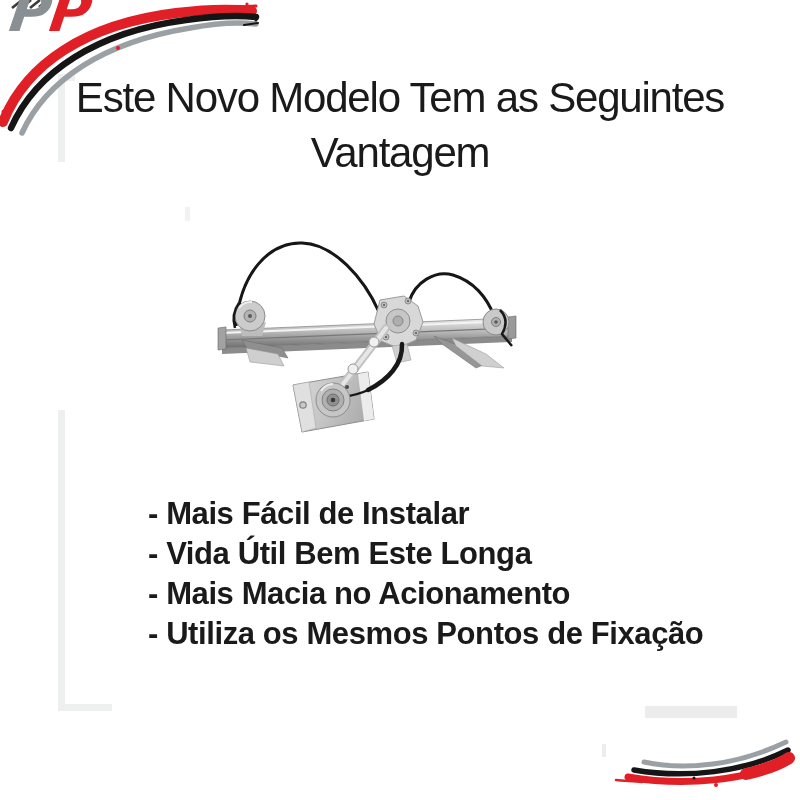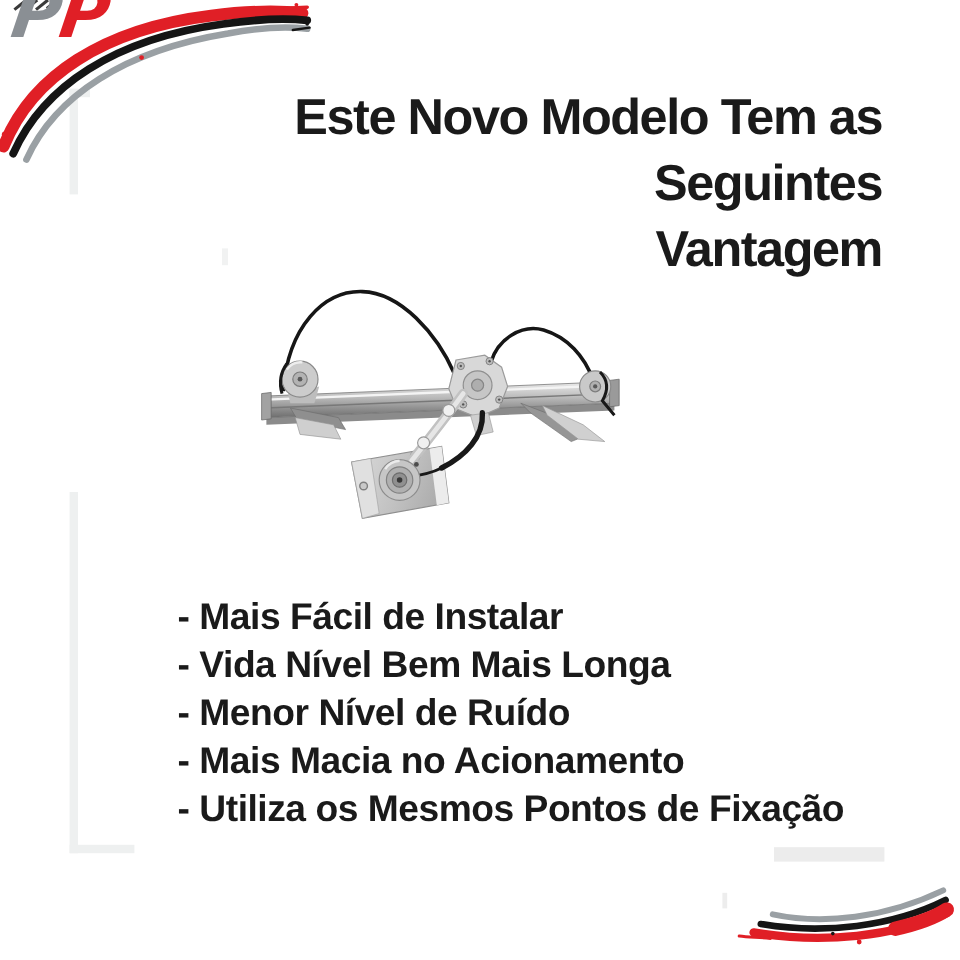--- a/index.html
+++ b/index.html
@@ -2,21 +2,21 @@
 <html><head>
 <meta charset="utf-8">
 <style>
   html,body{margin:0;padding:0;background:#fff;}
   .canvas{
     position:relative;width:800px;height:800px;background:#ffffff;
     overflow:hidden;font-family:"Liberation Sans",sans-serif;color:#161616;
   }
   .heading{
     position:absolute;left:65px;top:70px;width:670px;
-    text-align:right;font-weight:bold;font-size:42px;line-height:55px;
+    text-align:center;font-weight:normal;font-size:42px;line-height:55px;
     letter-spacing:-1.2px;color:#1a1a1a;z-index:3;
   }
   .bullets{
     position:absolute;left:148px;top:494px;z-index:2;
     font-weight:bold;font-size:31px;line-height:40px;
     letter-spacing:-0.4px;color:#1a1a1a;white-space:nowrap;
   }
   .bracket{position:absolute;background:#eef0f0;z-index:1;}
   .accent-bar{position:absolute;background:#ececec;z-index:0;}
   .logo-svg{position:absolute;left:0;top:0;z-index:4;}
@@ -163,22 +163,21 @@
       <path d="M 131,155 A 15,15 0 0 1 143,148" fill="none" stroke="#ebebeb" stroke-width="2"></path>
       <circle cx="143" cy="164" r="11" fill="#b0b0b0" stroke="#838383" stroke-width="1"></circle>
       <circle cx="143" cy="164" r="6" fill="#909090" stroke="#6d6d6d" stroke-width="1"></circle>
       <circle cx="143" cy="164" r="2.3" fill="#383838"></circle>
       <circle cx="157" cy="151" r="2" fill="#4c4c4c"></circle>
     </g>
   </svg>
 
   <div class="bullets">
     <div>- Mais Fácil de Instalar</div>
-    <div>- Vida Nível Bem Mais Longa</div>
-    <div>- Menor Nível de Ruído</div>
+    <div>- Vida Útil Bem Este Longa</div>
     <div>- Mais Macia no Acionamento</div>
     <div>- Utiliza os Mesmos Pontos de Fixação</div>
   </div>
 
   <svg class="swoosh-br" width="204" height="72" viewBox="0 0 204 72">
     <g fill="none" stroke-linecap="round">
       <path d="M 48,34 C 90,43 142,37 190,14" stroke="#9aa0a4" stroke-width="5"></path>
       <path d="M 38,42 C 90,51 148,44 192,22" stroke="#151515" stroke-width="5.5"></path>
       <path d="M 32,49 C 90,59 150,52 193,33" stroke="#e01f26" stroke-width="7"></path>
       <path d="M 150,46 C 168,42 184,36 193,30" stroke="#e01f26" stroke-width="12"></path>

